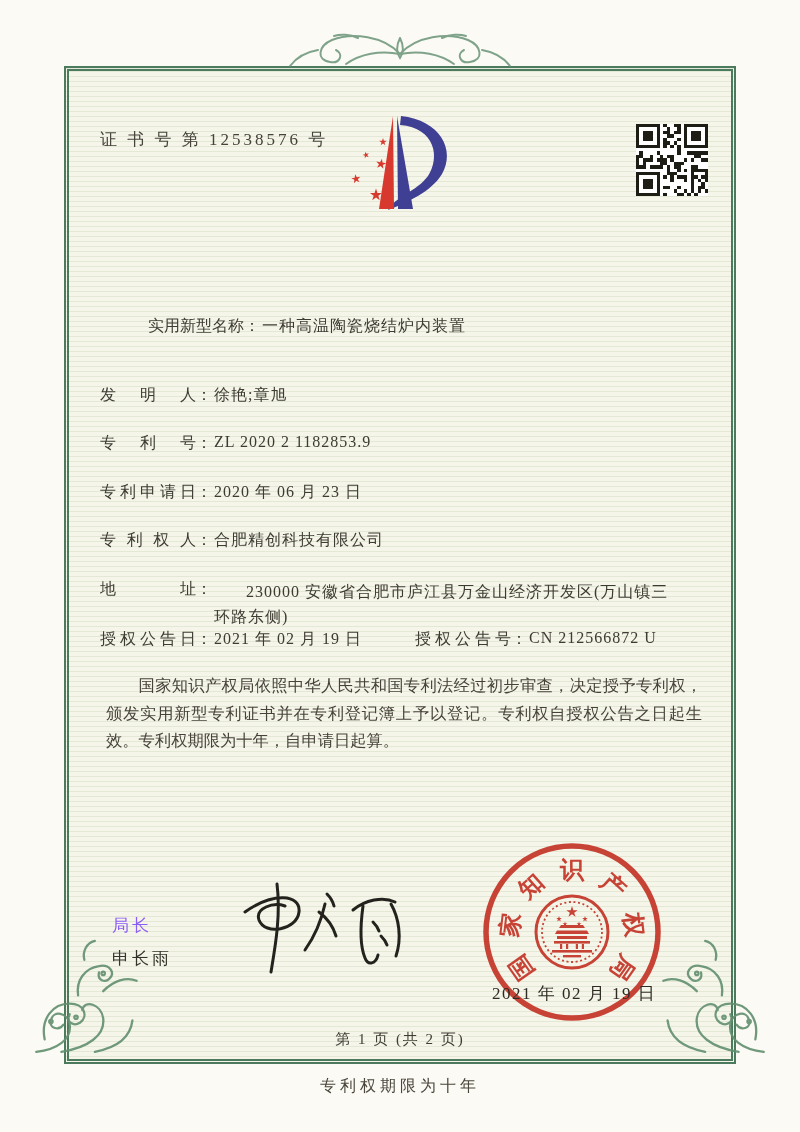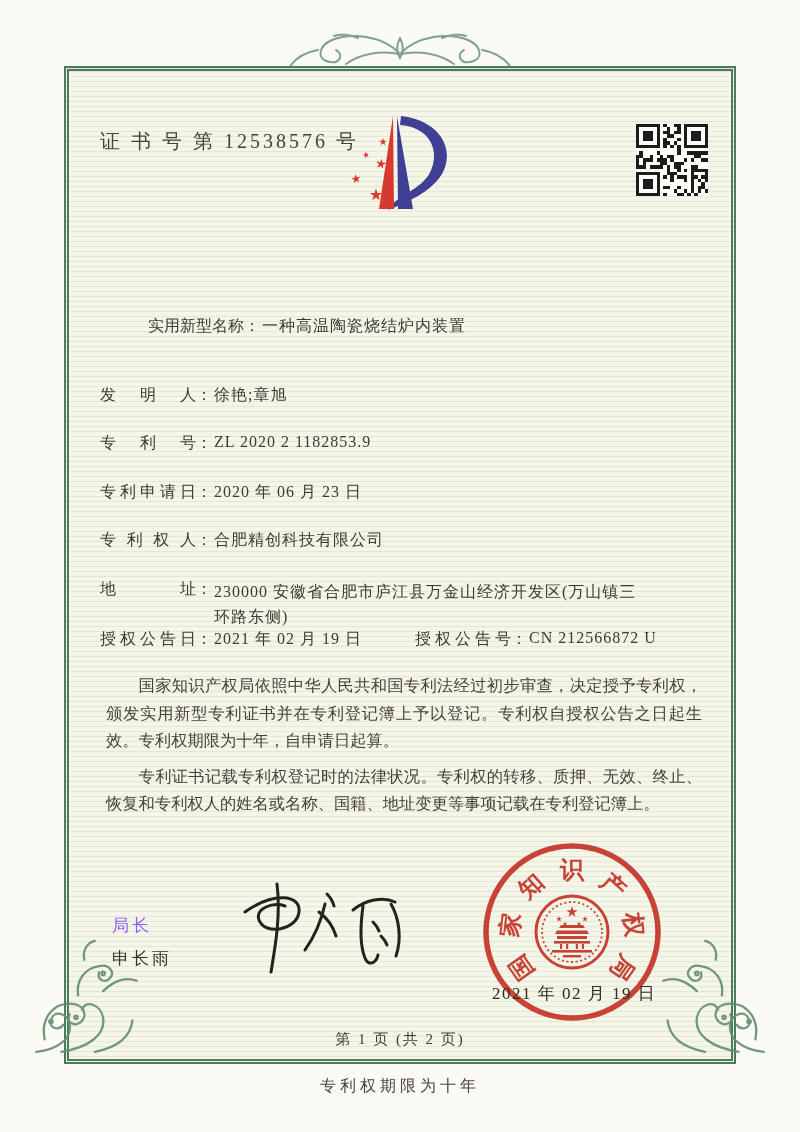--- a/index.html
+++ b/index.html
@@ -10,21 +10,21 @@
   }
   .abs{position:absolute;}
   
   .frame{
     position:absolute;left:64px;top:66px;width:662px;height:988px;
     border:5px double #4b7a5e;
     background:
       repeating-linear-gradient(180deg, rgba(152,182,140,0.20) 0px, rgba(152,182,140,0.20) 1px, rgba(0,0,0,0) 1px, rgba(0,0,0,0) 5px),
       #f6f5e9;
   }
-  .cert-no{left:100px;top:128px;font-size:20px;letter-spacing:3px;color:#45433a;}
+  .cert-no{left:100px;top:128px;font-size:17px;letter-spacing:3px;color:#45433a;}
   .title{left:0;right:0;top:236px;text-align:center;font-size:41px;font-weight:bold;letter-spacing:6px;color:#2c2a23;}
   .row{position:absolute;left:100px;font-size:16px;color:#3d3b32;white-space:nowrap;}
   .lbl{display:inline-block;width:96px;text-align:justify;text-align-last:justify;-moz-text-align-last:justify;vertical-align:top;}
   .cln{display:inline-block;width:18px;vertical-align:top;}
   .val{display:inline-block;vertical-align:top;letter-spacing:1px;}
   .addr .val{white-space:normal;width:496px;line-height:25px;}
   .pair2{position:absolute;left:315px;top:0;}
   .bodytext{position:absolute;left:98px;top:664px;width:612px;font-size:16.3px;line-height:27.5px;color:#46423a;text-align:justify;}
   .bodytext p{margin:8px;text-indent:2em;}
   .officer{left:112px;top:914px;font-size:17px;letter-spacing:3px;color:#8b5cf6;}
@@ -337,30 +337,29 @@
   <div class="row" style="top:433px;">
     <span class="lbl">专利号</span><span class="cln">：</span><span class="val">ZL 2020 2 1182853.9</span>
   </div>
   <div class="row" style="top:482px;">
     <span class="lbl">专利申请日</span><span class="cln">：</span><span class="val">2020 年 06 月 23 日</span>
   </div>
   <div class="row" style="top:530px;">
     <span class="lbl">专利权人</span><span class="cln">：</span><span class="val">合肥精创科技有限公司</span>
   </div>
   <div class="row addr" style="top:579px;">
-    <span class="lbl">地址</span><span class="cln">：</span><span class="val"><span style="display:block;">230000  安徽省合肥市庐江县万金山经济开发区(万山镇三</span><span style="display:block;">环路东侧)</span></span>
+    <span class="lbl">地址</span><span class="cln">：</span><span class="val"><span style="display:block;margin-left:32px;">230000  安徽省合肥市庐江县万金山经济开发区(万山镇三</span><span style="display:block;">环路东侧)</span></span>
   </div>
   <div class="row" style="top:629px;width:620px;">
     <span class="lbl">授权公告日</span><span class="cln">：</span><span class="val">2021 年 02 月 19 日</span>
     <span class="pair2"><span class="lbl">授权公告号</span><span class="cln">：</span><span class="val">CN 212566872 U</span></span>
   </div>
 
   <div class="bodytext">
     <p>国家知识产权局依照中华人民共和国专利法经过初步审查，决定授予专利权，颁发实用新型专利证书并在专利登记簿上予以登记。专利权自授权公告之日起生效。专利权期限为十年，自申请日起算。</p>
-    <p>专利证书记载专利权登记时的法律状况。专利权的转移、质押、无效、终止、恢复和专利权人的姓名或名称、国籍、地址变更等事项记载在专利登记簿上。</p>
   </div>
 
   <div class="abs officer">局长</div>
   <div class="abs officer-name">申长雨</div>
 
   <svg class="abs" style="left:215px;top:878px;" width="200" height="100" viewBox="0 0 200 100">
     <g fill="none" stroke="#24221d" stroke-width="3" stroke-linecap="round">
       <path d="M 30 34 C 58 14, 86 16, 84 34 C 82 52, 50 58, 44 42 C 40 30, 58 24, 70 28"></path>
       <path d="M 62 6 C 66 38, 60 70, 56 94"></path>
       <path d="M 110 26 C 106 44, 100 58, 90 72"></path>

